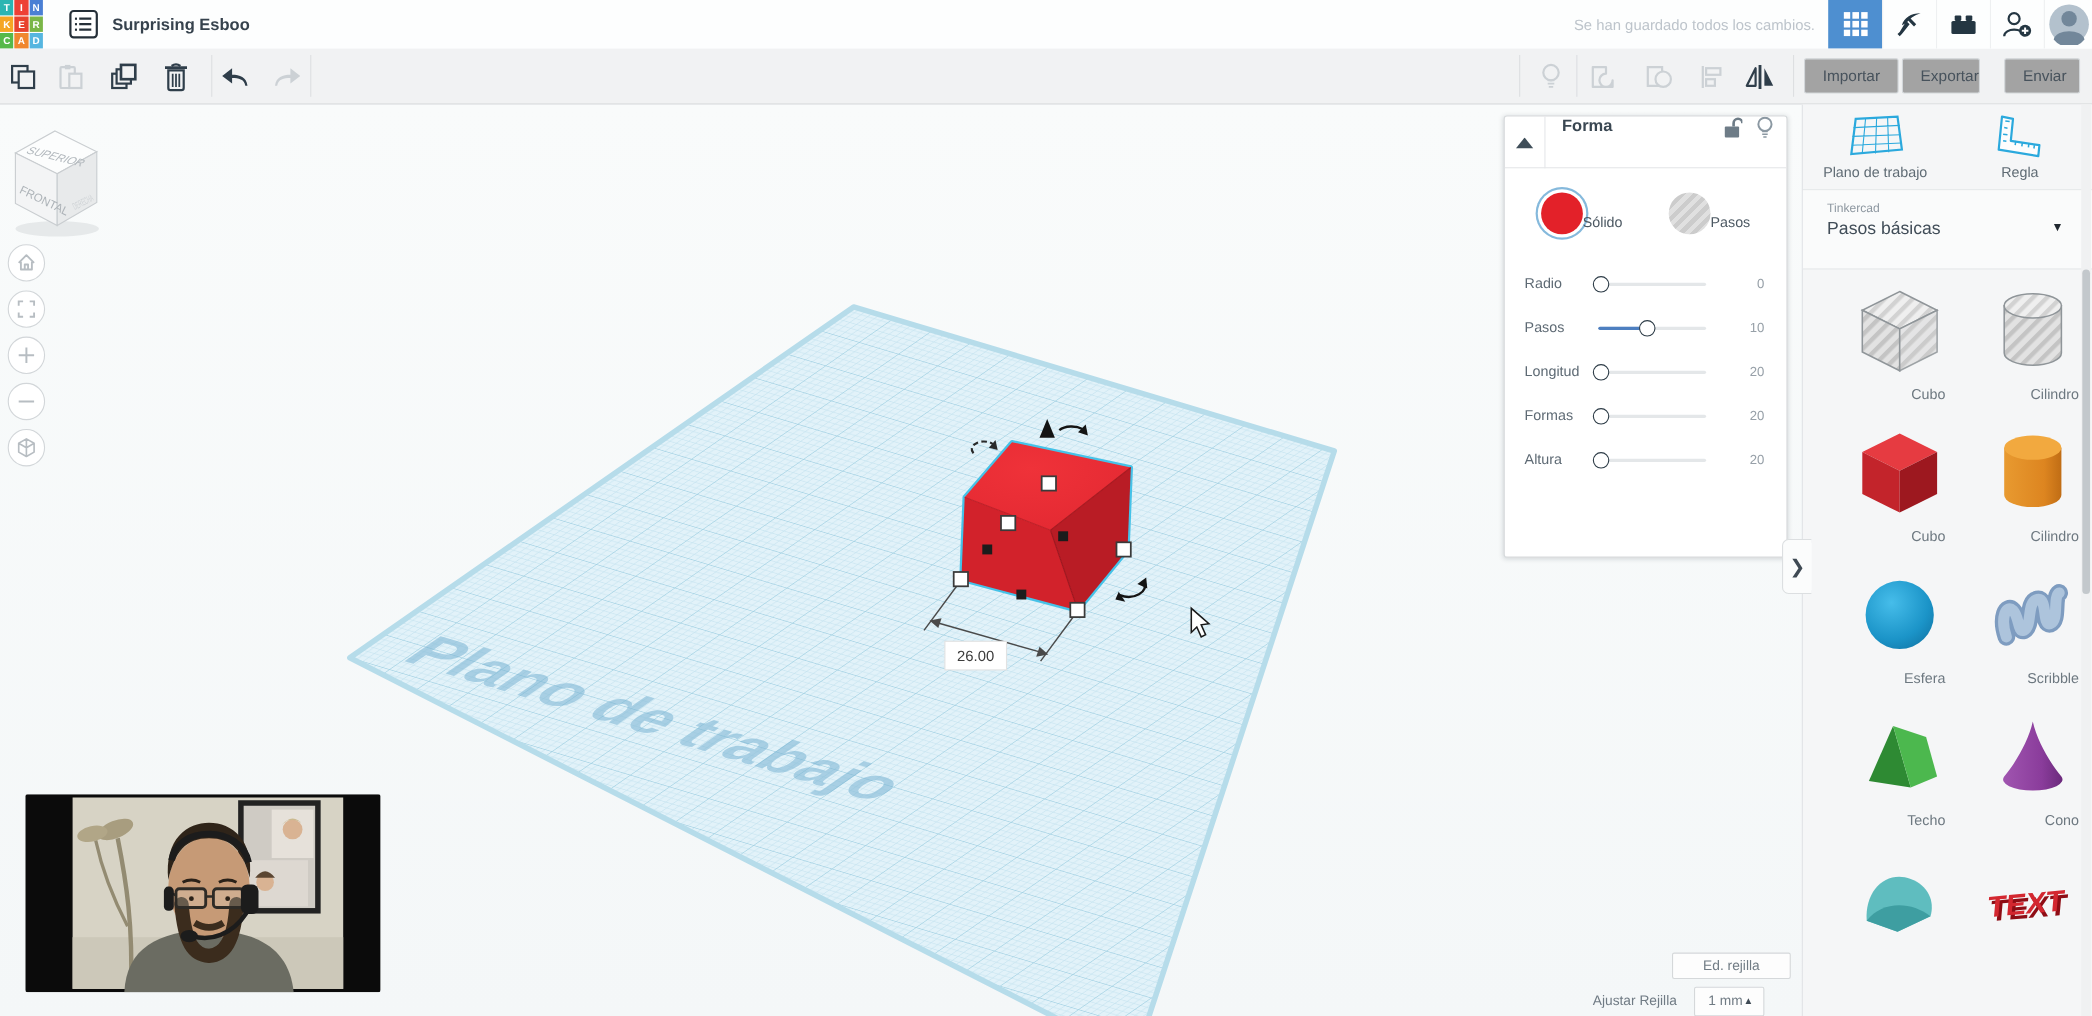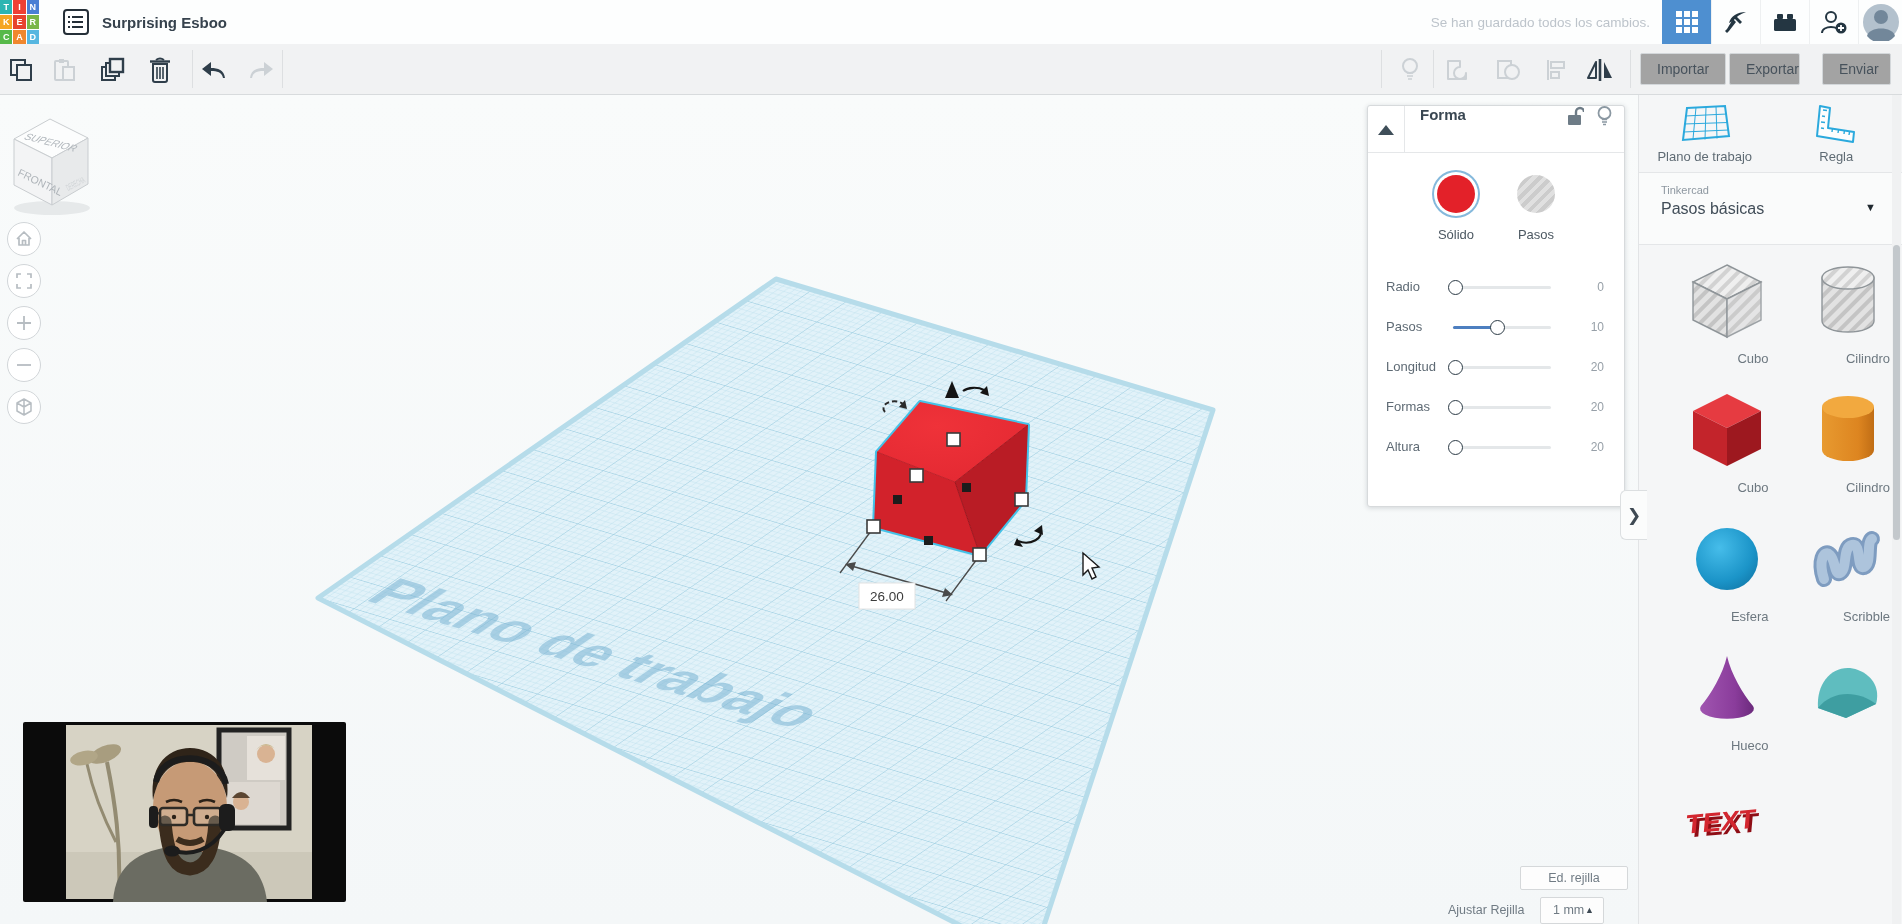--- a/index.html
+++ b/index.html
@@ -66,21 +66,21 @@
 
   
   .forma { position:absolute; left:1367px; top:105px; width:258px; height:402px; background:#fff;
     border:1px solid #d7dadc; border-radius:3px; box-shadow:0 1px 5px rgba(40,50,60,.18); z-index:42; }
   .forma-header { height:47px; display:flex; border-bottom:1px solid #e5e7e9; }
   .forma-collapse { width:37px; height:47px; display:flex; align-items:center; justify-content:center;
     border-right:1px solid #e5e7e9; cursor:pointer; }
   .forma-title { margin-left:15px; font-size:15px; font-weight:700; color:#3a4752; }
   .forma-hdr-icons { margin-left:auto; margin-right:12px; display:flex; gap:13px; }
   .radio-row { display:flex; justify-content:center; gap:42px; margin-top:22px; }
-  .radio-opt { display:flex; flex-direction:column; align-items:center; cursor:pointer; }
+  .radio-opt { display:flex; flex-direction:row; align-items:center; cursor:pointer; }
   .radio-circle { width:38px; height:38px; border-radius:50%; }
   .radio-solid { background:#e32129; box-shadow:0 0 0 3px #fff, 0 0 0 5px #85b9dc; }
   .radio-hole { background:repeating-linear-gradient(135deg,#cccccc 0 4px,#e0e0e0 4px 8px); }
   .radio-lbl { margin-top:14px; font-size:13px; color:#4c5862; }
   .sliders { margin-top:26px; }
   .slider-row { position:relative; height:40px; }
   .sl-label { position:absolute; left:18px; top:11px; font-size:13px; color:#5e6a74; }
   .sl-track { position:absolute; left:85px; top:18px; width:98px; height:3px; background:#e4e7e9;
     border-radius:2px; cursor:pointer; }
   .sl-fill { position:absolute; left:0; top:0; height:3px; background:#4d7fc0; border-radius:2px; }
@@ -609,33 +609,41 @@
     </div>
 
     <div class="shape-tile">
       <svg width="84" height="84" viewBox="0 0 84 84">
         <path d="M18,62 C12,44 18,32 24,38 C30,44 28,58 34,56 C42,52 36,30 46,28 C56,26 50,52 58,50 C66,47 60,26 66,22" fill="none" stroke="#7e9cc0" stroke-width="16" stroke-linecap="round" stroke-linejoin="round"></path>
         <path d="M18,62 C12,44 18,32 24,38 C30,44 28,58 34,56 C42,52 36,30 46,28 C56,26 50,52 58,50 C66,47 60,26 66,22" fill="none" stroke="#adc4dc" stroke-width="10" stroke-linecap="round" stroke-linejoin="round"></path>
       </svg>
       <div class="shape-label">Scribble</div>
     </div>
 
+    <div class="shape-tile">
+      <svg width="84" height="84" viewBox="0 0 84 84">
+        <polygon points="14,64 36,14 52,70" fill="#2e8a33"></polygon>
+        <polygon points="36,14 66,24 76,60 52,70" fill="#4cb84e"></polygon>
+        <polygon points="14,64 52,70 52,70" fill="#267529"></polygon>
+      </svg>
+      <div class="shape-label">Techo</div>
+    </div>
 
     <div class="shape-tile">
       <svg width="84" height="84" viewBox="0 0 84 84">
         <defs>
           <linearGradient id="cone" x1="0" x2="1">
             <stop offset="0" stop-color="#a055b0"></stop>
               <stop offset="0.65" stop-color="#8a3c9b"></stop>
               <stop offset="1" stop-color="#6b2a7c"></stop>
           </linearGradient>
         </defs>
         <path d="M42,10 C46,28 58,48 68,60 A27,10 0 1 1 16,60 C26,48 38,28 42,10 Z" fill="url(#cone)"></path>
       </svg>
-      <div class="shape-label">Hueco</div>
+      <div class="shape-label">Cono</div>
     </div>
 
     <div class="shape-tile">
       <svg width="84" height="84" viewBox="0 0 84 84">
         <path d="M12,62 C10,34 30,16 52,24 C68,30 74,44 70,58 L40,72 Z" fill="#5fbdbf"></path>
         <path d="M12,62 C26,44 52,44 70,58 L40,72 Z" fill="#3e9ea1"></path>
       </svg>
       <div class="shape-label"></div>
     </div>
 

